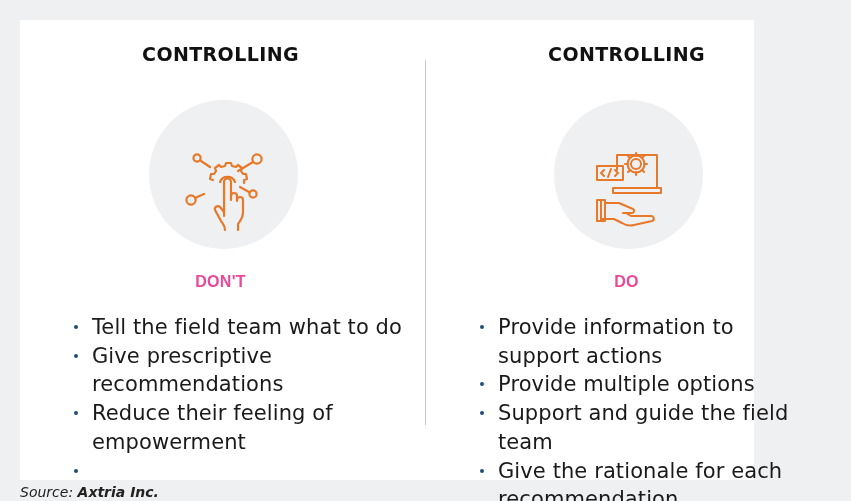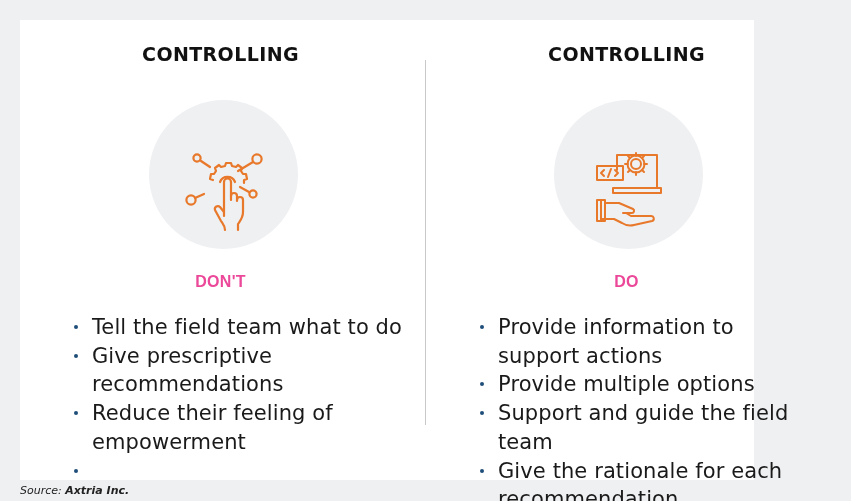--- a/index.html
+++ b/index.html
@@ -90,21 +90,21 @@
       position: absolute;
       left: 2px; top: 12px;
       width: 4px; height: 4px;
       border-radius: 50%;
       background: #1f4e79;
     }
     .source {
       position: absolute;
       left: 20px; top: 484px;
       font-family: "DejaVu Sans", sans-serif;
-      font-size: 11px;
+      font-size: 14px;
       font-style: italic;
       color: #222222;
     }
     .source b { font-weight: bold; }
   </style>
 </head>
 <body>
 
 <div class="card">
 

